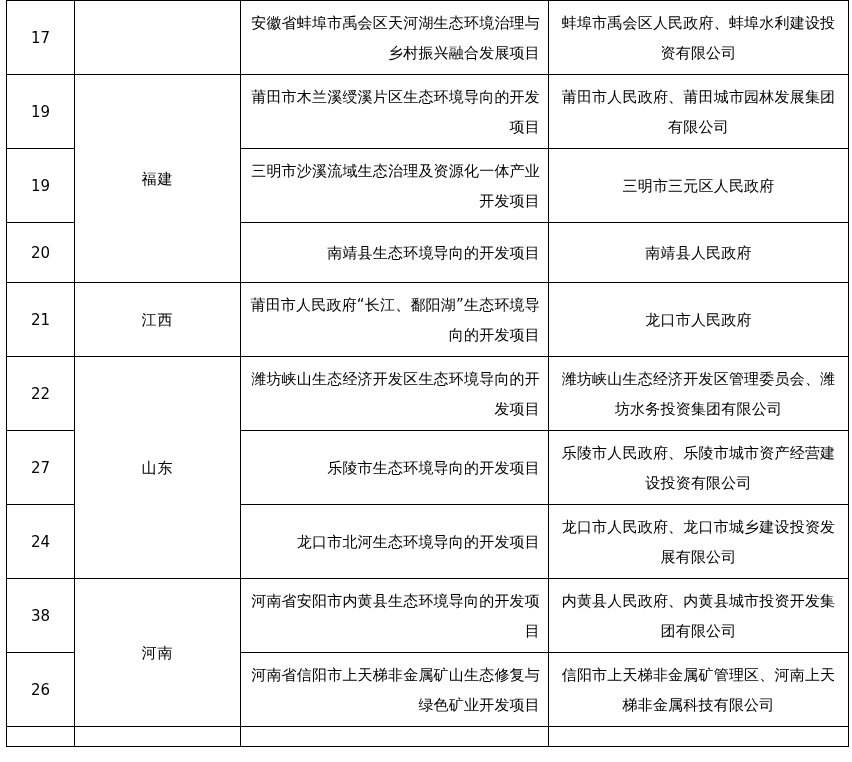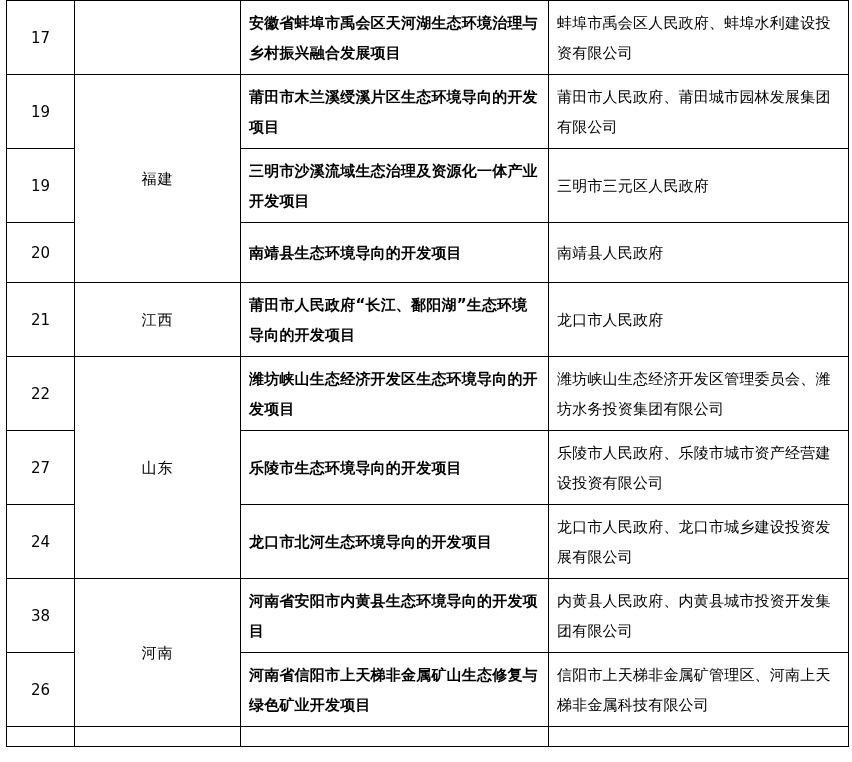--- a/index.html
+++ b/index.html
@@ -43,26 +43,25 @@
   td.cell-index {
     text-align: center;
     font-size: 16px;
   }
   td.cell-province {
     text-align: center;
     font-size: 16px;
     letter-spacing: 1px;
   }
   td.cell-project {
-    text-align: left;
+    text-align: right;
     letter-spacing: 0.2px;
-    font-weight: bold;
   }
   td.cell-entity {
-    text-align: left;
+    text-align: center;
     letter-spacing: 0.2px;
     margin-left: 24px;
   }
   tr.row-h1 td { height: 74px; }
   tr.row-small td { height: 60px; }
   tr.row-clip td { height: 20px; }
 </style>
 </head>
 <body>
 

